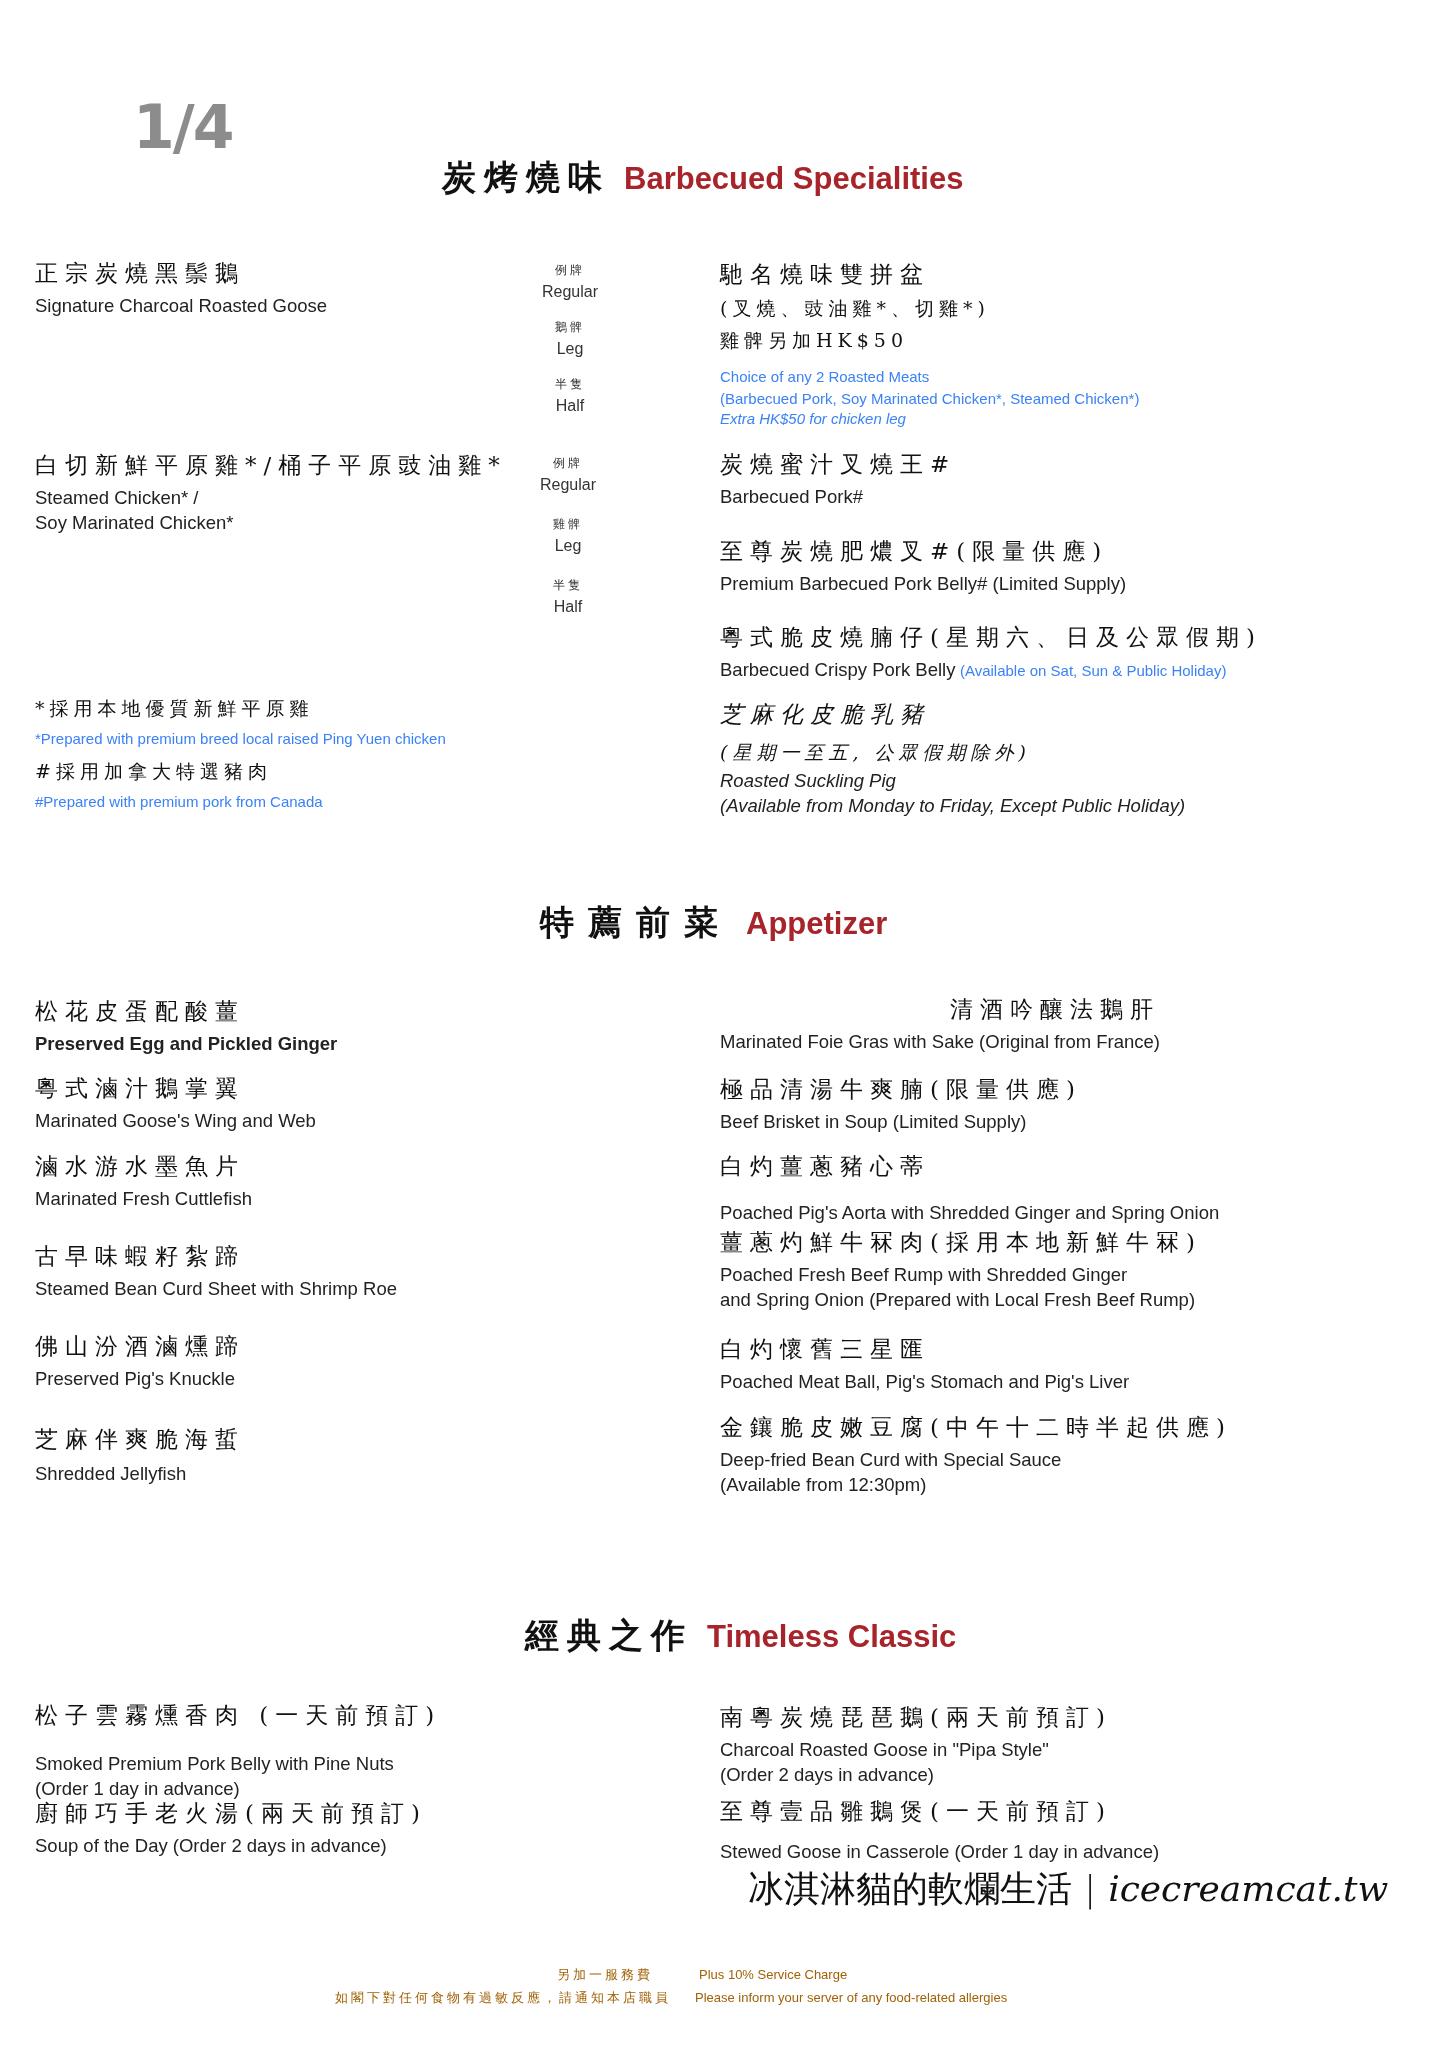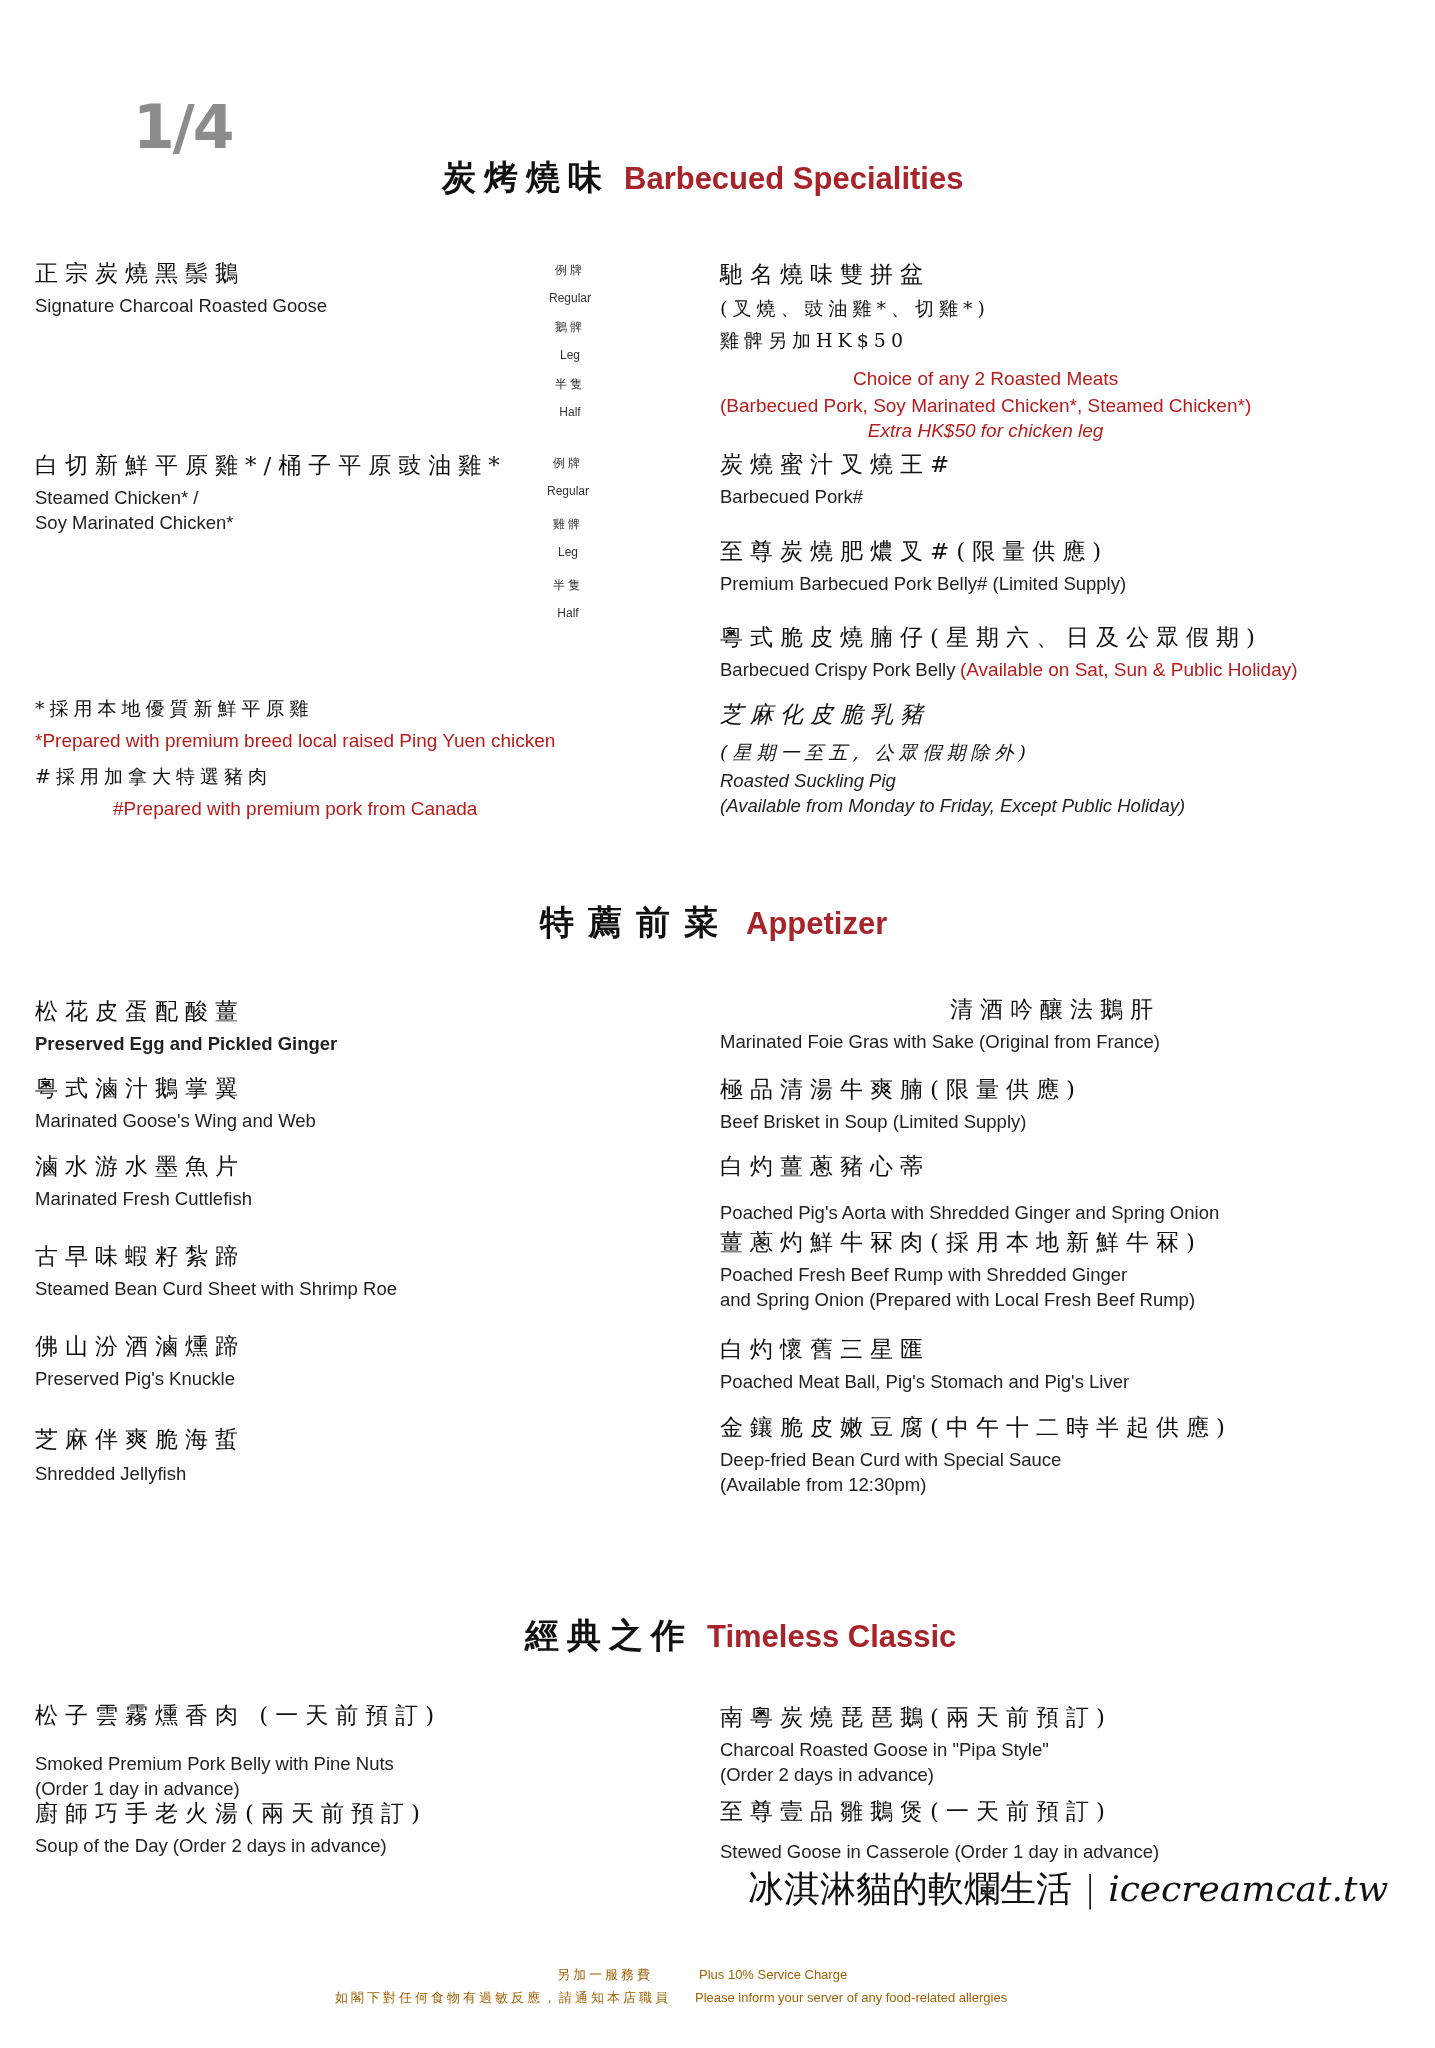--- a/index.html
+++ b/index.html
@@ -5,25 +5,25 @@
   html, body { margin:0; padding:0; background:#ffffff; }
   body { width:1435px; height:2048px; position:relative; overflow:hidden;
          font-family:"Liberation Sans", sans-serif; color:#1e1e1e; }
   .abs { position:absolute; white-space:nowrap; }
   .page-num { left:133px; top:92px; font-size:60px; color:#8c8c8c; font-weight:bold; letter-spacing:-2px; font-family:"DejaVu Sans", sans-serif; }
   .heading { color:#a8242b; font-weight:bold; font-size:31px; }
   .heading .zh { font-family:"DejaVu Serif", serif; font-size:34px; letter-spacing:8px; margin-right:14px; font-weight:900; }
   .zh { font-family:"DejaVu Serif", serif; font-size:23px; letter-spacing:7px; color:#111; }
   .zh-small { font-size:19px; letter-spacing:5px; }
   .en { font-size:18.5px; color:#222; }
-  .en-xs { font-size:19px; color:#b91c1c;text-align:center; }
+  .en-xs { font-size:15px; color:#3b82f6; }
   .it { font-style:italic; }
   .size-col { position:absolute; width:80px; text-align:center; }
   .size-zh { font-family:"DejaVu Serif", serif; font-size:12px; letter-spacing:3px; color:#333; display:block; }
-  .size-en { font-size:12px; color:#333; display:block; margin-top:12px; }
+  .size-en { font-size:16px; color:#333; display:block; margin-top:4px; }
   .size-item { height:57px; }
   .watermark { left:748px; top:1865px; font-size:36px; color:#111; font-family:"DejaVu Serif", serif; }
   .watermark .sep { font-family:"DejaVu Sans", sans-serif; font-weight:100; margin:0 12px; }
   .watermark .site { font-style:italic; font-family:"DejaVu Serif", serif; }
   .footer { font-size:13px; color:#a16207; }
   .footer .fzh { font-family:"DejaVu Serif", serif; letter-spacing:3px; font-size:13px; margin-right:24px; }
 </style>
 </head>
 <body>
 

